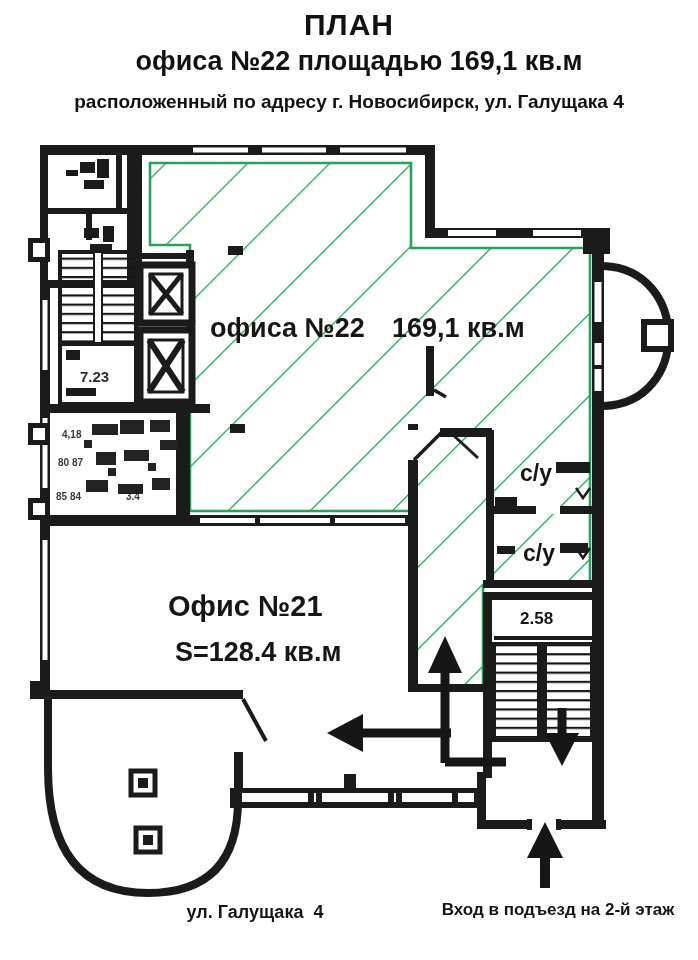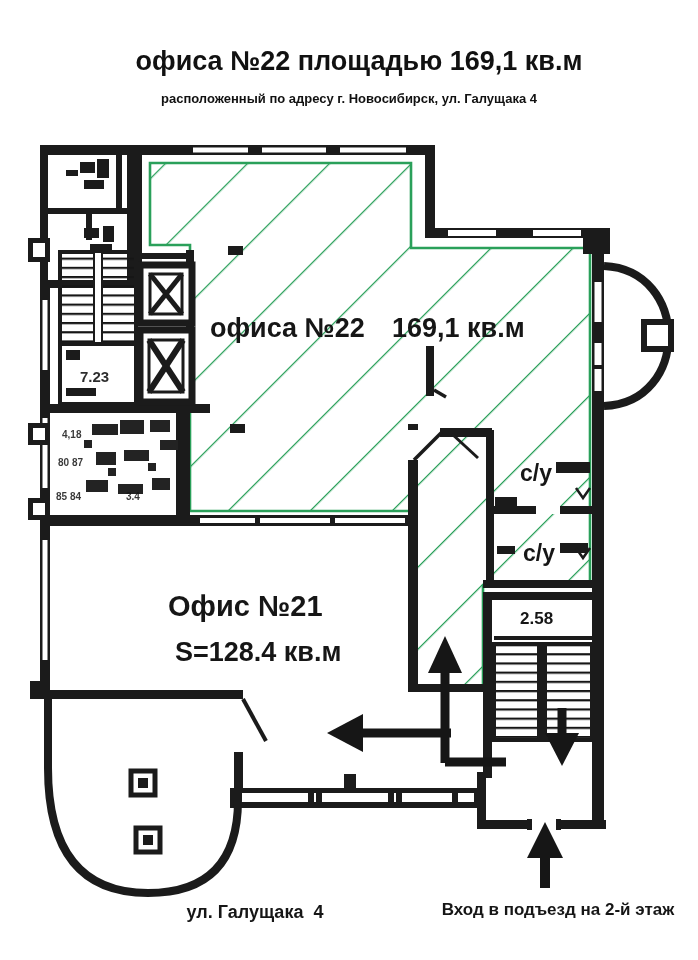--- a/index.html
+++ b/index.html
@@ -1,29 +1,30 @@
 <!DOCTYPE html>
 <html><head>
 <meta charset="utf-8">
 <style>
   html,body{margin:0;padding:0;background:#ffffff;}
   #page{position:relative;width:698px;height:960px;background:#ffffff;overflow:hidden;
         font-family:"Liberation Sans","DejaVu Sans",sans-serif;}
   .title-line{position:absolute;left:0;width:698px;text-align:center;color:#111;font-weight:bold;}
   #t1{top:8px;font-size:30px;letter-spacing:1px;}
   #t2{top:46px;font-size:27px;padding-left:10px;}
-  #t3{top:91px;font-size:13px;}
+  #t3{top:91px;font-size:19px;}
   svg{position:absolute;left:0;top:0;}
   svg text{font-family:"Liberation Sans","DejaVu Sans",sans-serif;font-weight:bold;fill:#161616;}
 </style>
 </head>
 <body>
 
 <div id="page">
 
+  <div class="title-line" id="t1">ПЛАН</div>
   <div class="title-line" id="t2">офиса №22 площадью 169,1 кв.м</div>
   <div class="title-line" id="t3">расположенный по адресу г. Новосибирск, ул. Галущака 4</div>
 
   <svg width="698" height="960" viewBox="0 0 698 960">
     <defs>
       <pattern id="hatch" patternUnits="userSpaceOnUse" width="58" height="58" patternTransform="rotate(-45)">
         <line x1="0" y1="0" x2="58" y2="0" stroke="#2aa05a" stroke-width="2.4"></line>
       </pattern>
       <pattern id="treads" patternUnits="userSpaceOnUse" width="10" height="9.2">
         <line x1="0" y1="1" x2="10" y2="1" stroke="#161616" stroke-width="2.4"></line>

